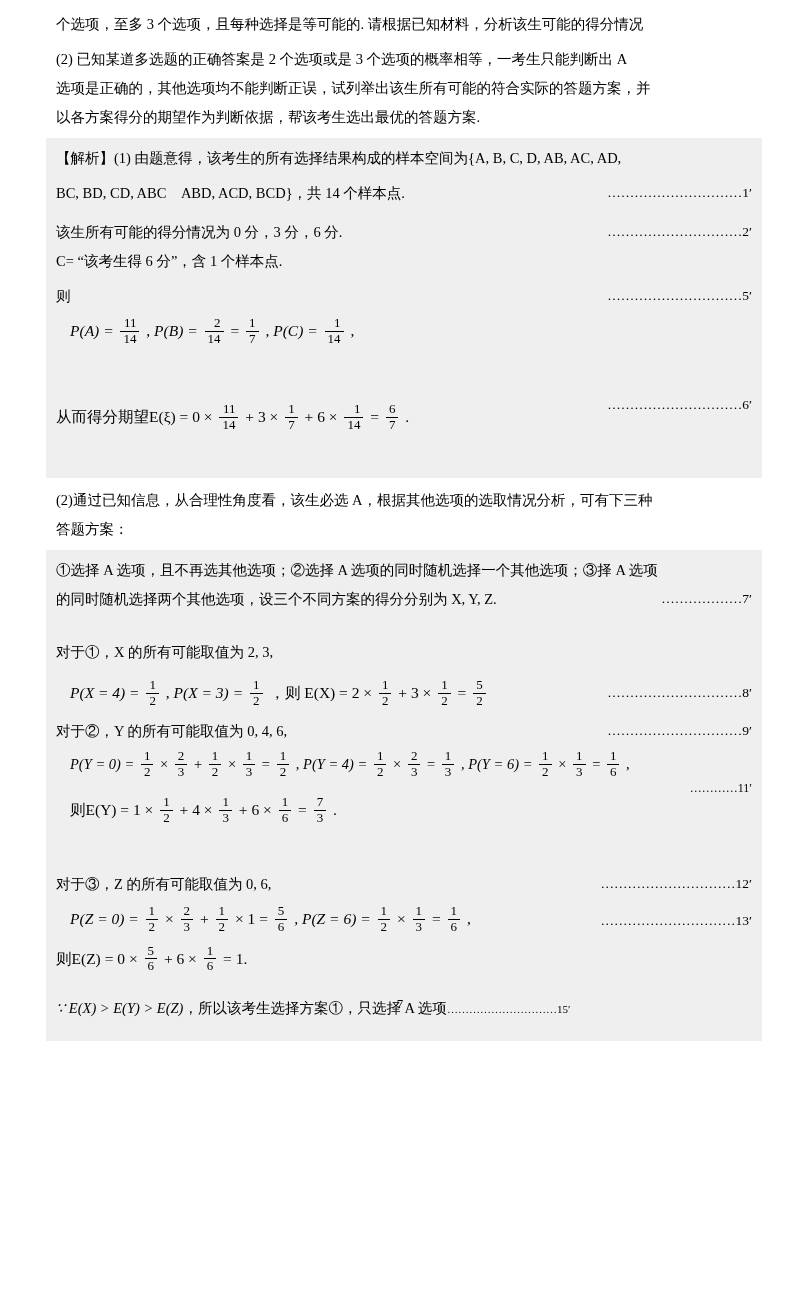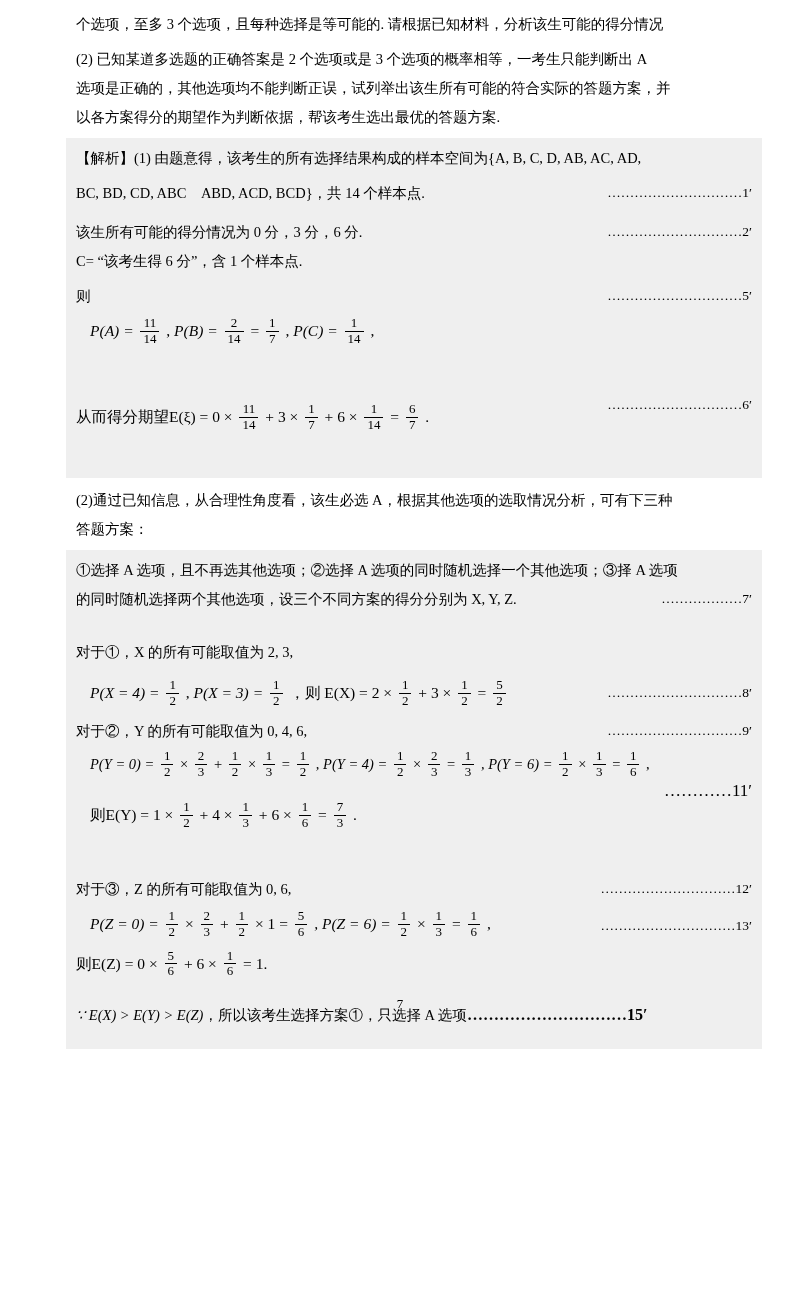--- a/index.html
+++ b/index.html
@@ -13,43 +13,42 @@
     font-family: "Liberation Serif", "DejaVu Serif", serif;
     color: #000;
     position: relative;
     overflow: hidden;
   }
   .page {
     width: 800px;
     height: 1030px;
     position: relative;
     box-sizing: border-box;
-    padding: 10px 48px 0 76px;
+    padding: 10px 48px 0 56px;
   }
   .para {
     font-size: 14.5px;
     line-height: 2.0;
     margin: 0 0 6px 0;
     text-align: justify;
   }
   .shade {
     background: #efefef;
     padding: 6px 10px 8px 10px;
     margin: 0 -10px;
   }
   .mark {
-    font-size: 16px;
-    font-weight: bold;
+    font-size: 11px;
   }
   
   .mi { font-family: "Liberation Serif", serif; font-style: italic; }
   .frac {
     display: inline-block;
     vertical-align: middle;
-    text-align: center;
+    text-align: right;
     font-size: 13px;
     line-height: 1.15;
     margin: 0 3px;
     position: relative;
     top: -1px;
   }
   .frac .num { display: block; padding: 0 3px; }
   .frac .den { display: block; border-top: 1px solid #000; padding: 0 3px; }
   .mathline {
     font-size: 15.5px;
@@ -268,21 +267,21 @@
         <span class="den">3</span>
       </span>
       <span>=</span>
       <span class="frac">
         <span class="num">1</span>
         <span class="den">6</span>
       </span>
       <span>,</span>
     </div>
 
-    <div style="text-align:right; font-size:17px; margin-top:-2px">…………11′</div>
+    <div style="text-align:right; font-size:12px; margin-top:-2px">…………11′</div>
 
     <div class="mathline" style="margin-top:-4px">
       <span>则E(Y) = 1 ×</span>
       <span class="frac">
         <span class="num">1</span>
         <span class="den">2</span>
       </span>
       <span>+ 4 ×</span>
       <span class="frac">
         <span class="num">1</span>

